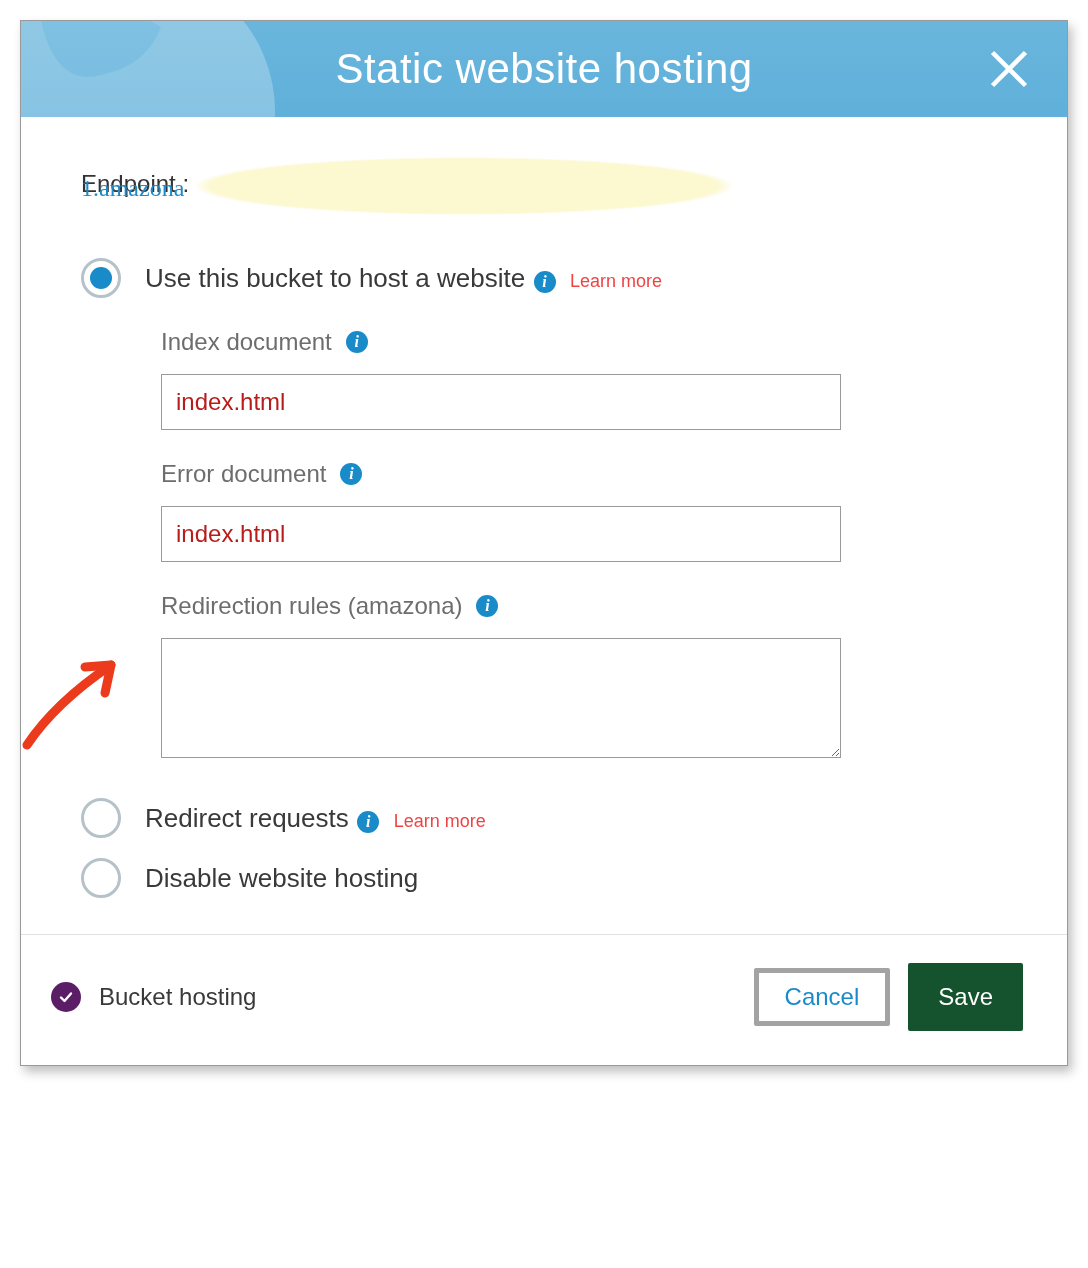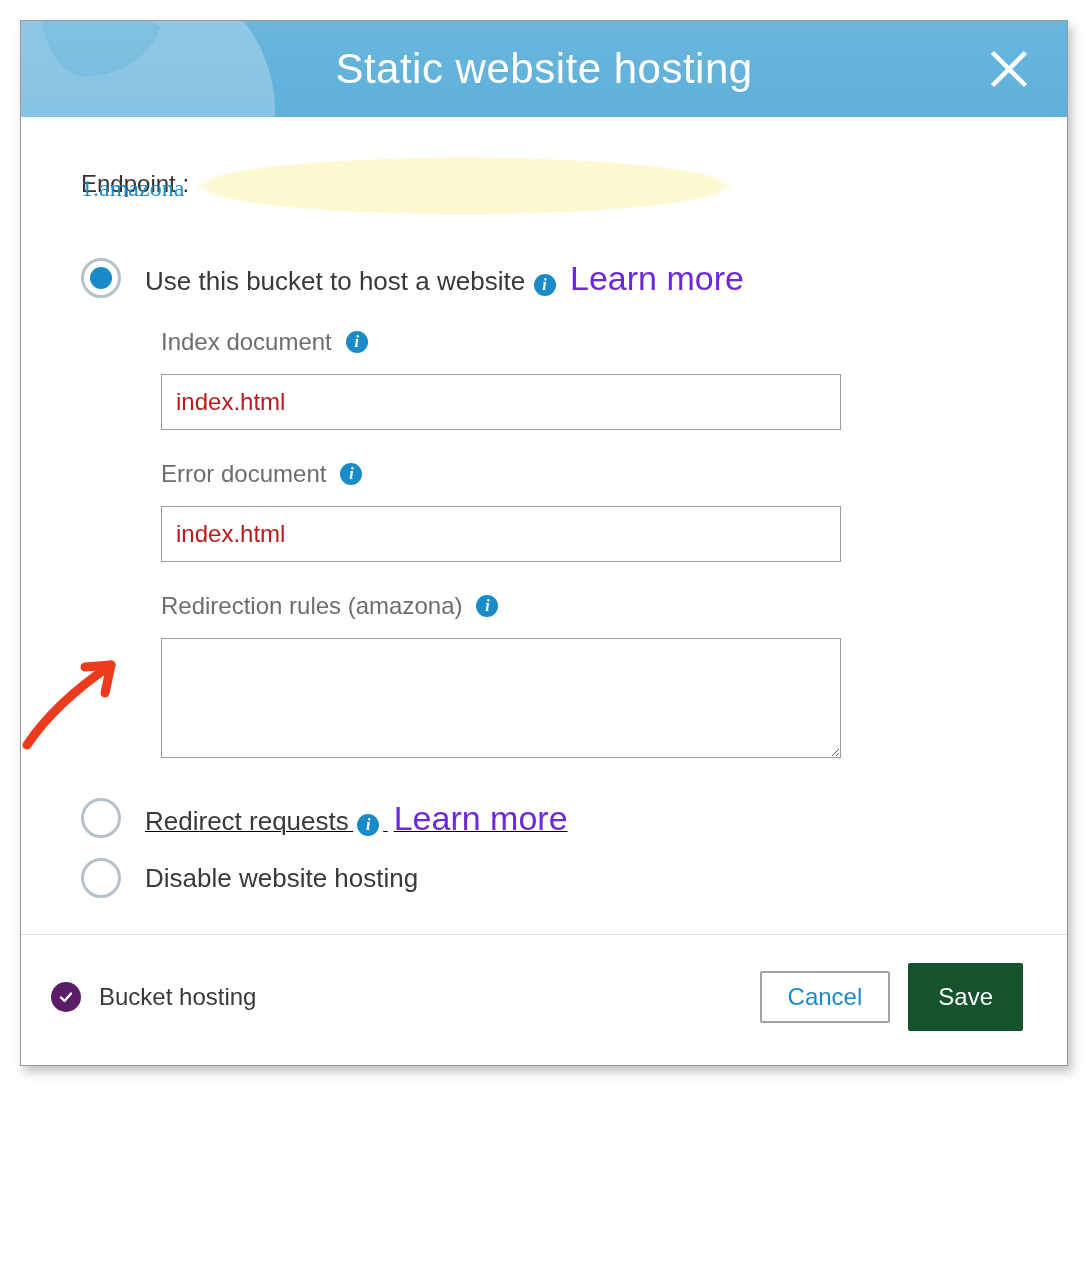--- a/index.html
+++ b/index.html
@@ -109,22 +109,22 @@
     font-style:italic;
     font-weight:bold;
     font-size:16px;
     align-items:center;
     justify-content:center;
     vertical-align:middle;
     margin:0 4px;
     cursor:pointer;
   }
   .learn-link {
-    color:#6d28d9;
-    font-size:34px;
+    color:#ef4444;
+    font-size:18px;
     margin-left:6px;
     cursor:pointer;
   }
   .form-group {
     margin-left:80px;
     margin-top:30px;
   }
   .field-label {
     font-size:24px;
     color:#6d6d6d;
@@ -174,21 +174,21 @@
   }
   .footer-label { font-size:24px; color:#393939; }
   .spacer { flex:1; }
   .btn {
     font-size:24px;
     padding:10px 26px;
     cursor:pointer;
     border-radius:2px;
   }
   .btn-cancel {
-    border:2px solid #a3a3a3;
+    border:5px solid #a3a3a3;
     color:#1a8bc9;
     background:#fff;
     text-align:right;
   }
   .btn-save {
     border:none;
     background:#14532d;
     color:#fff;
     padding:20px 30px;
   }
@@ -251,21 +251,21 @@
     </div>
 
     <div class="form-group">
       <div class="field-label">
         <span>Redirection rules (amazona)</span>
         <span class="info-icon">i</span>
       </div>
       <textarea style=""></textarea>
     </div>
 
-    <div class="option-row" style="margin-top:40px;text-decoration:underline;">
+    <div class="option-row" style="margin-top:40px;">
       <div class="radio"></div>
       <div>
         <span class="option-label">Redirect requests</span>
         <span class="info-icon">i</span>
         <span class="learn-link">Learn more</span>
       </div>
     </div>
 
     <div class="option-row" style="margin-top:20px; margin-bottom:26px;">
       <div class="radio"></div>

